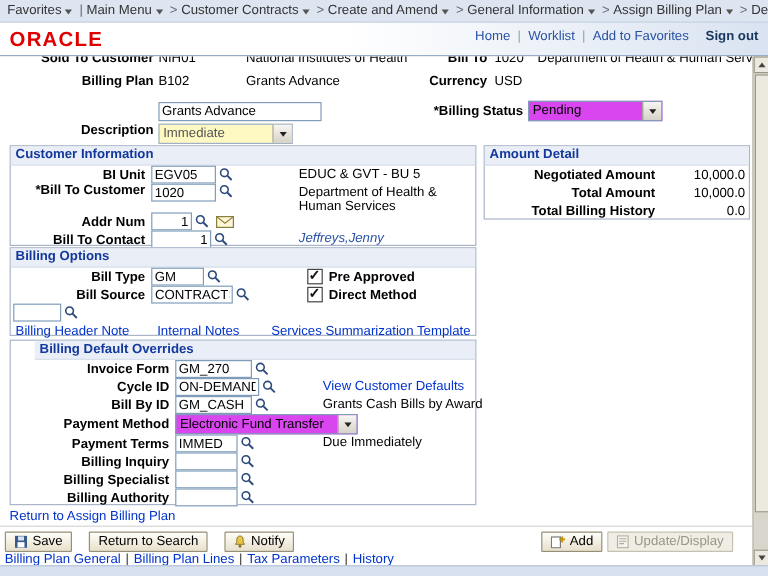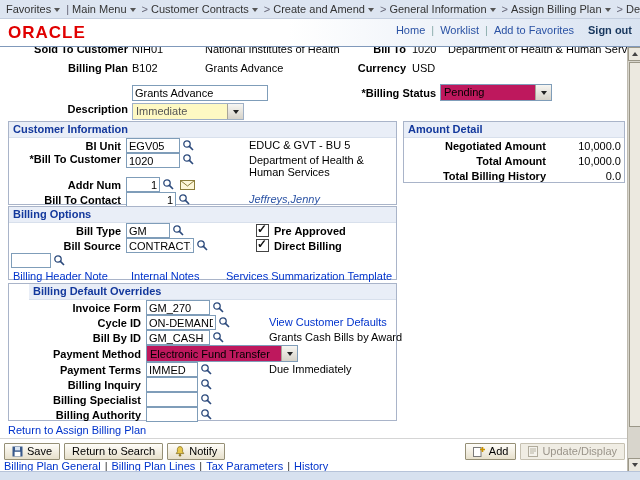--- a/index.html
+++ b/index.html
@@ -34,21 +34,21 @@
   .pval{position:absolute;top:0;white-space:nowrap;}
   .input{position:relative;height:15px;border:1px solid #7f9db9;background:#fff;
          font:11px "Liberation Sans",sans-serif;padding:0 2px;box-sizing:border-box;color:#000;}
   .input.num{text-align:right;}
   .absin{position:absolute;top:-1px;}
 
   .lookup{display:inline-flex;width:13px;height:13px;margin-left:2px;cursor:pointer;flex:none;}
   .mailicon{display:inline-flex;margin-left:5px;cursor:pointer;flex:none;}
 
   .sel{position:relative;display:inline-flex;align-items:center;height:17px;border:1px solid #7f9db9;
-       background:#be185d;box-sizing:border-box;cursor:pointer;}
+       background:#d946ef;box-sizing:border-box;cursor:pointer;}
   .sel .stxt{flex:1;padding:0 3px;white-space:nowrap;overflow:hidden;}
   .sel .sarrow{width:15px;align-self:stretch;background:linear-gradient(#f7f6f2,#d6d2c8);
                border-left:1px solid #a9a598;display:flex;align-items:center;justify-content:center;}
   .tri{width:0;height:0;border-left:3px solid transparent;border-right:3px solid transparent;border-top:4px solid #222;}
   .sel.disabled{background:#fef9c3;color:#555;border-color:#9fb0c6;}
 
   
   .gbox{position:absolute;border:1px solid #a9b4c9;background:#fff;box-sizing:border-box;}
   .gtitle{height:14px;line-height:13px;background:#e9eef7;color:#13389c;font-weight:bold;
           padding:1px 4px 0 4px;border-bottom:1px solid #d8e0ec;}
@@ -64,21 +64,21 @@
   .checkbox.checked::after{content:"✓";position:absolute;left:0px;top:-3px;font-size:12px;font-weight:bold;color:#111;}
   .cblbl{font-weight:bold;}
 
   
   .arow{display:flex;align-items:center;height:15px;}
   .albl{width:142px;text-align:right;font-weight:bold;margin-right:6px;white-space:nowrap;flex:none;}
   .aval{flex:1;text-align:right;padding-right:3px;white-space:nowrap;}
 
   
   .toolsep{position:absolute;left:0;right:0;border-top:1px solid #d5d5d5;}
-  .toolbar{position:absolute;left:4px;right:2px;height:18px;display:flex;align-items:center;gap:4px;}
+  .toolbar{position:absolute;left:4px;right:16px;height:18px;display:flex;align-items:center;gap:14px;}
   .btn{display:inline-flex;align-items:center;gap:4px;height:17px;padding:0 7px;
        background:linear-gradient(#fefdf9,#e7e0cc);border:1px solid #958f76;border-radius:1px;
        font:11px "Liberation Sans",sans-serif;cursor:pointer;white-space:nowrap;box-sizing:border-box;}
   .btn.disabled{color:#9a948a;background:#f0ede4;border-color:#c6c1b2;cursor:default;}
   .tright{margin-left:auto;display:flex;gap:4px;}
 
   
   .tabs{position:absolute;left:4px;display:flex;align-items:center;gap:4px;white-space:nowrap;}
   .tabsep::before{content:"|";color:#333;}
 
@@ -278,21 +278,21 @@
         <span class="glbl">Bill Source</span>
         <input class="input" style="width: 68px;" value="CONTRACTS">
         <span class="lookup">
             <svg width="13" height="13" viewBox="0 0 13 13">
               <circle cx="5" cy="5" r="3.2" fill="#fff" stroke="#2c4a7c" stroke-width="1.3"></circle>
               <line x1="7.4" y1="7.4" x2="11" y2="11" stroke="#2c4a7c" stroke-width="1.6"></line>
             </svg>
           </span>
         <span class="cbgrp">
           <span class="checkbox checked"></span>
-          <span class="cblbl">Direct Billing</span>
+          <span class="cblbl">Direct Method</span>
         </span>
       </div>
       <div class="grow">
         <input class="input" style="width: 40px;" value="">
         <span class="lookup">
             <svg width="13" height="13" viewBox="0 0 13 13">
               <circle cx="5" cy="5" r="3.2" fill="#fff" stroke="#2c4a7c" stroke-width="1.3"></circle>
               <line x1="7.4" y1="7.4" x2="11" y2="11" stroke="#2c4a7c" stroke-width="1.6"></line>
             </svg>
           </span>

